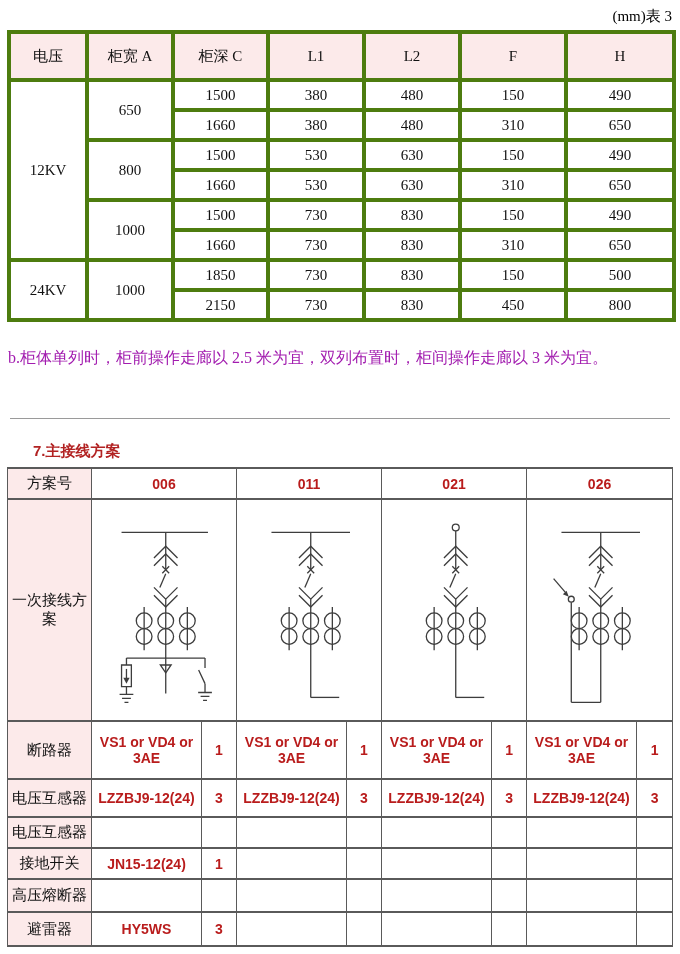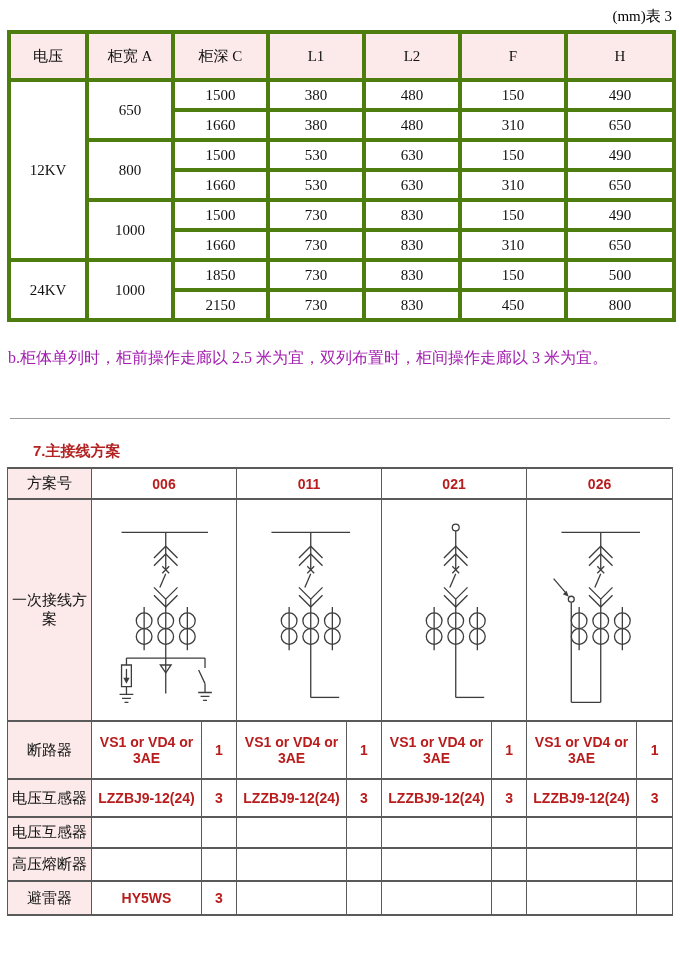--- a/index.html
+++ b/index.html
@@ -301,20 +301,31 @@
     <td class="pink lbl">电压互感器</td>
     <td class="mdl"></td>
     <td class="qty"></td>
     <td class="mdl"></td>
     <td class="qty"></td>
     <td class="mdl"></td>
     <td class="qty"></td>
     <td class="mdl"></td>
     <td class="qty"></td>
   </tr>
+  <tr class="r-es">
+    <td class="pink lbl">接地开关</td>
+    <td class="mdl">JN15-12(24)</td>
+    <td class="qty">1</td>
+    <td class="mdl"></td>
+    <td class="qty"></td>
+    <td class="mdl"></td>
+    <td class="qty"></td>
+    <td class="mdl"></td>
+    <td class="qty"></td>
+  </tr>
   <tr class="r-fu">
     <td class="pink lbl">高压熔断器</td>
     <td class="mdl"></td>
     <td class="qty"></td>
     <td class="mdl"></td>
     <td class="qty"></td>
     <td class="mdl"></td>
     <td class="qty"></td>
     <td class="mdl"></td>
     <td class="qty"></td>

